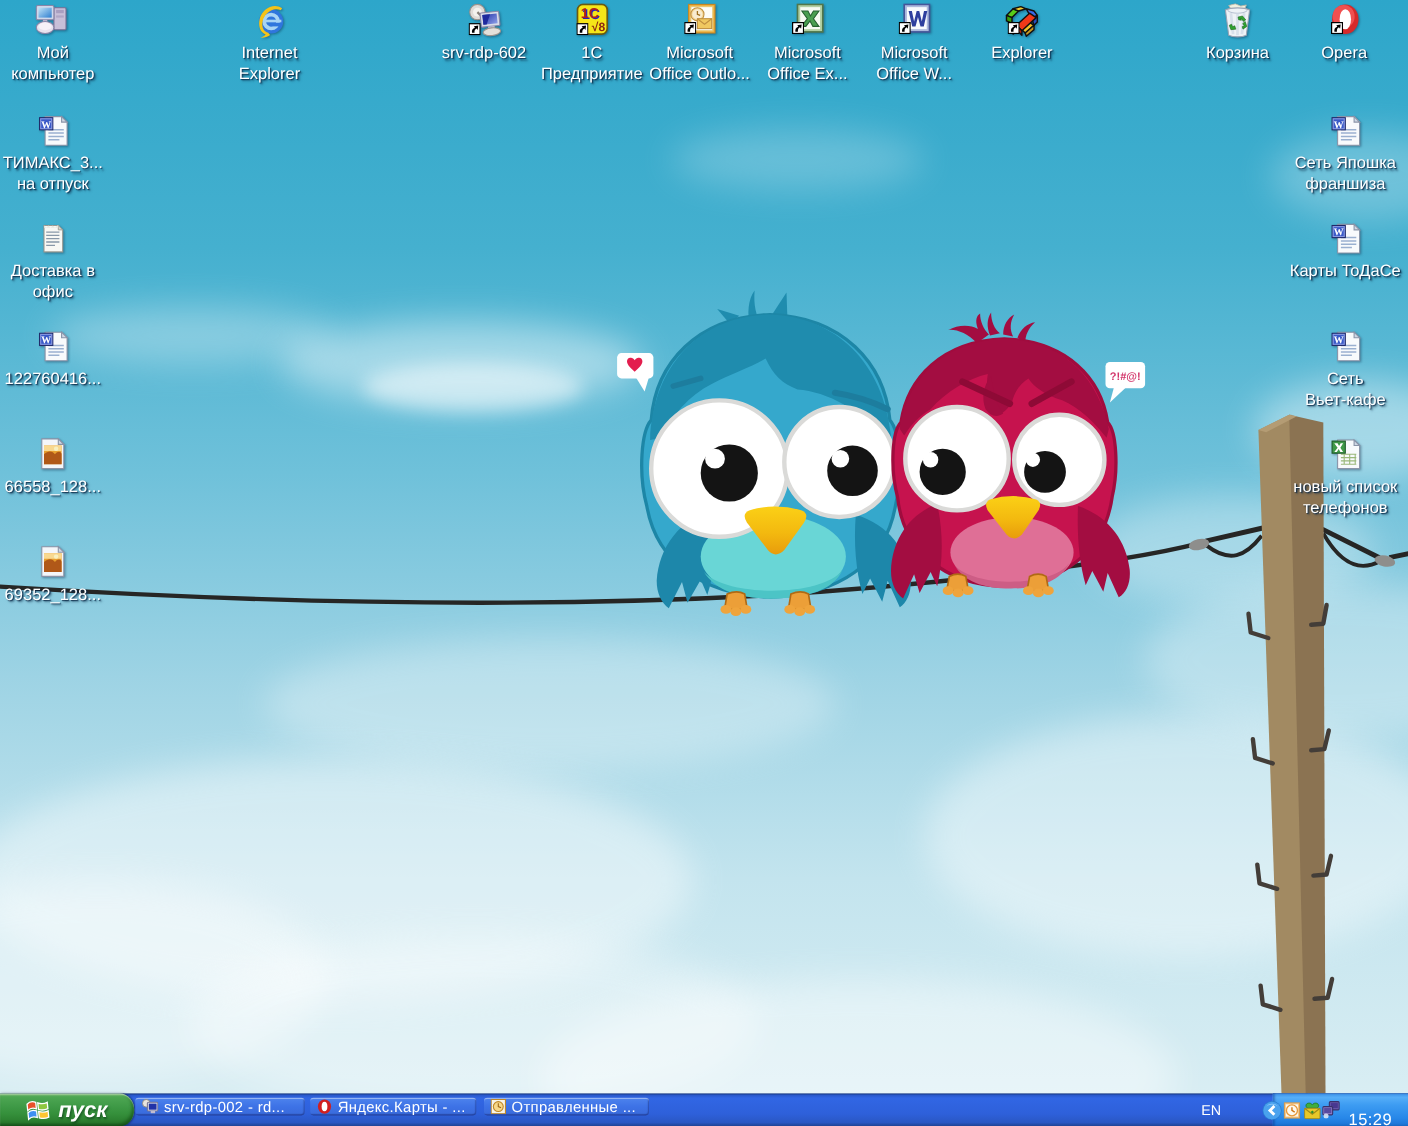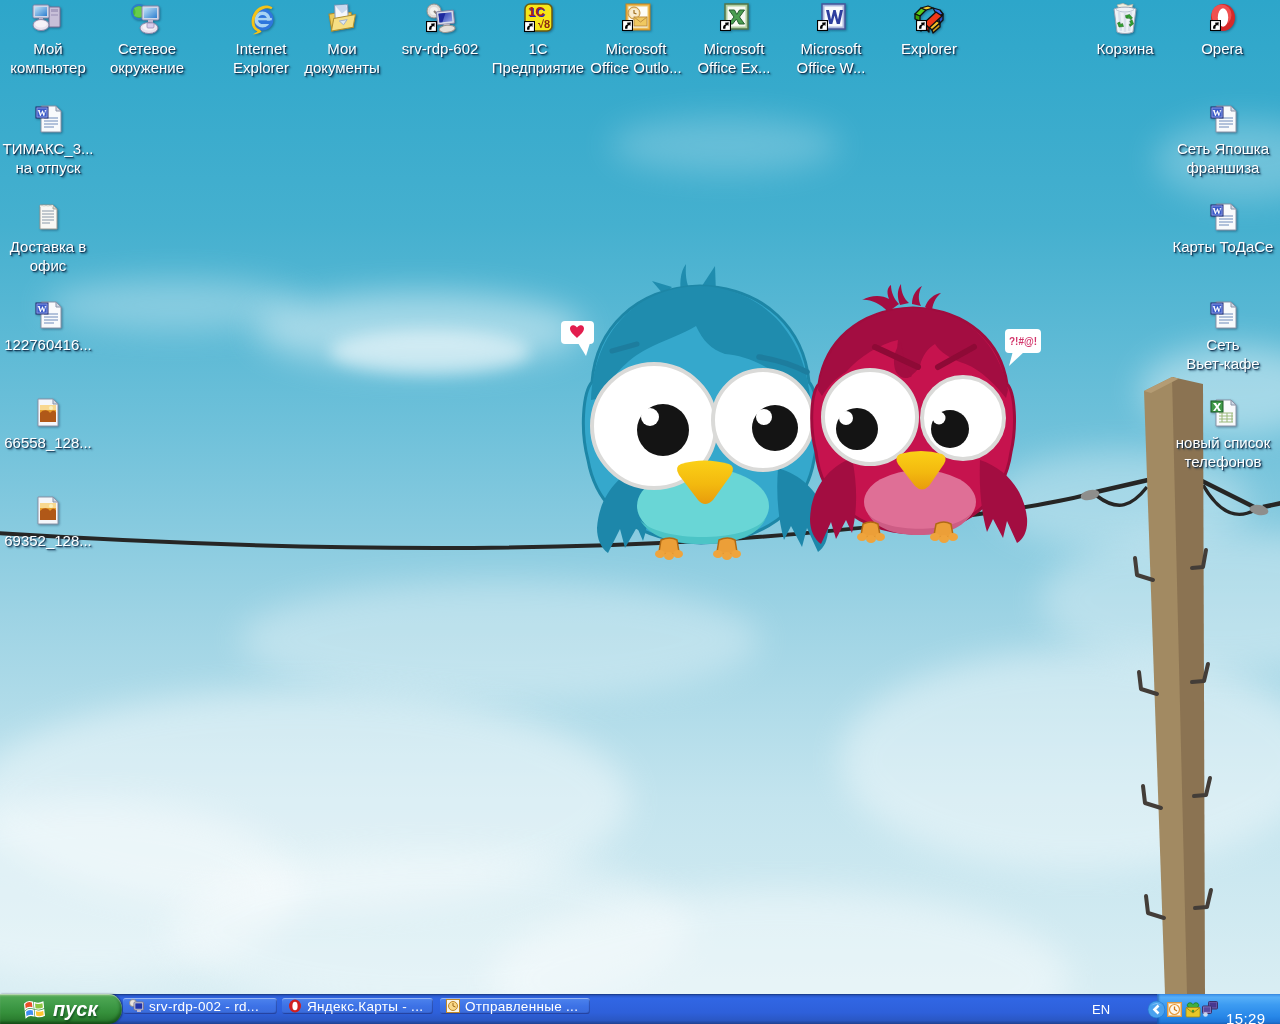--- a/index.html
+++ b/index.html
@@ -362,37 +362,25 @@
  <path d="M 6 6 L 9 6 L 10.3 8.5 L 11.8 6 L 14 6 L 11.5 10 L 14 14 L 11.5 14 L 10 11.2 L 8.2 14 L 6 14 L 9 10 Z" fill="#ffffff"></path>
 </symbol>
 </defs>
 </svg>
 <div class="ico" style="left:-7px;top:3px">
       <svg width="32" height="32">
         <use href="#s-mycomp"></use>
       </svg>
       <div class="lbl">Мой<br>компьютер</div>
     </div>
-<div class="ico" style="left:92px;top:3px">
-      <svg width="32" height="32">
-        <use href="#s-network"></use>
-      </svg>
-      <div class="lbl">Сетевое<br>окружение</div>
-    </div>
-<div class="ico" style="left:206px;top:3px">
+<div class="ico" style="left:190px;top:3px">
       <svg width="32" height="32">
         <use href="#s-ie"></use>
       </svg>
       <div class="lbl">Internet<br>Explorer</div>
-    </div>
-<div class="ico" style="left:287px;top:3px">
-      <svg width="32" height="32">
-        <use href="#s-docs"></use>
-      </svg>
-      <div class="lbl">Мои<br>документы</div>
     </div>
 <div class="ico" style="left:385px;top:3px">
       <svg width="32" height="32">
         <use href="#s-rdp"></use>
       </svg>
       <div class="lbl">srv-rdp-602</div>
     </div>
 <div class="ico" style="left:483px;top:3px">
       <svg width="32" height="32">
         <use href="#s-1c"></use>

